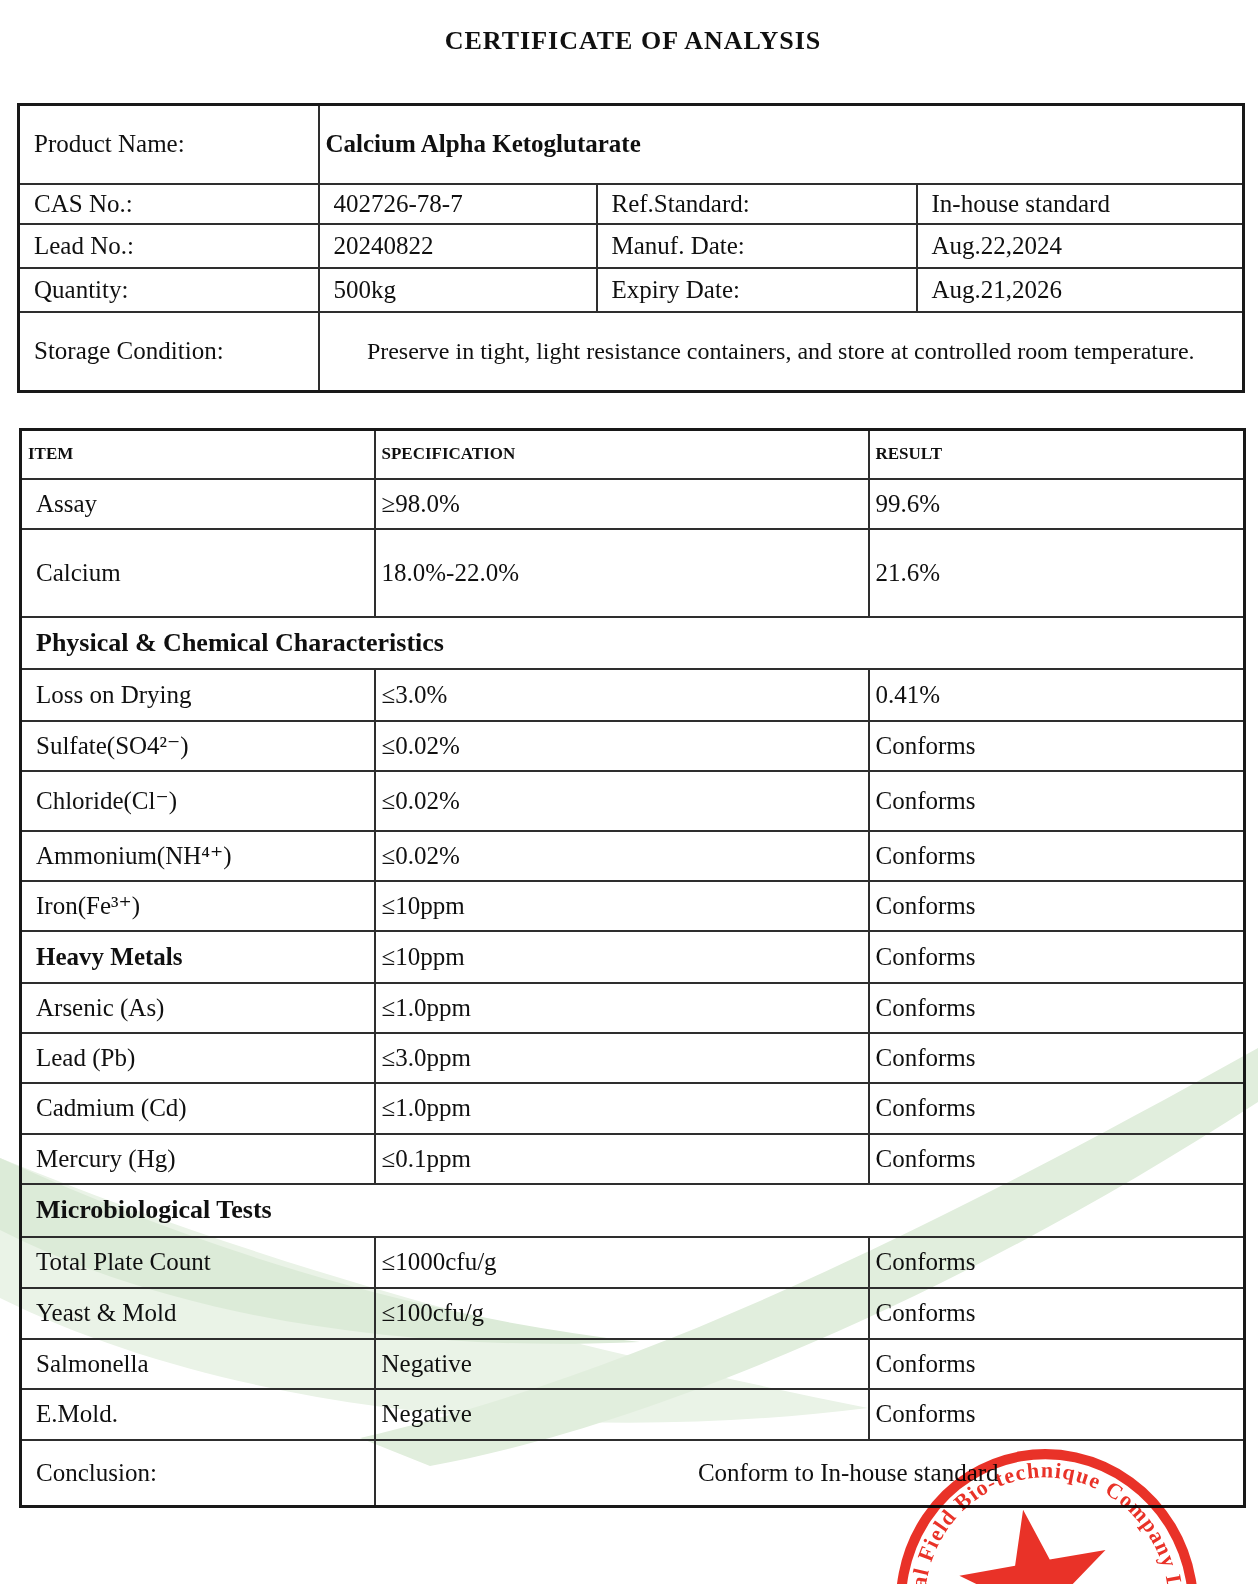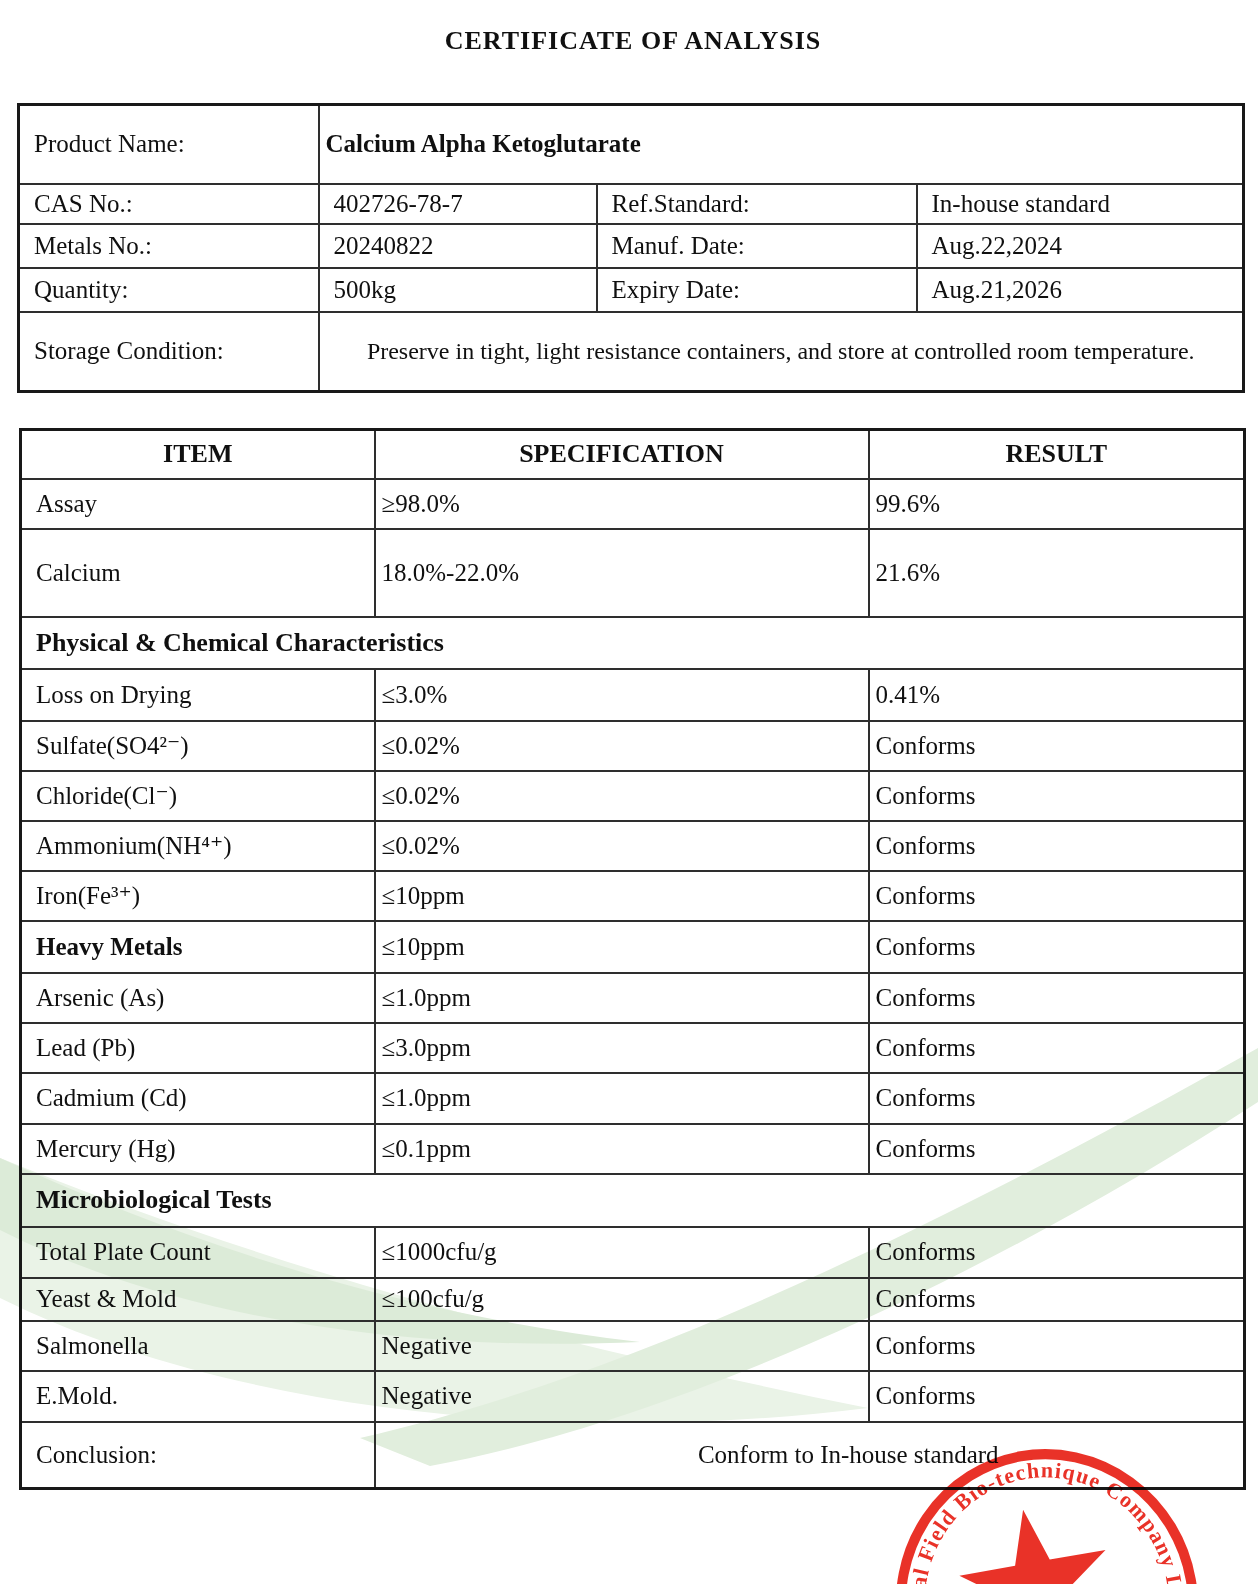--- a/index.html
+++ b/index.html
@@ -13,21 +13,21 @@
     font-size:26px; font-weight:bold; letter-spacing:1px; z-index:2;
   }
   table { border-collapse:collapse; position:absolute; table-layout:fixed; background:transparent; z-index:1;padding-left:13px; }
   td { border:2px solid #2e2e2e; font-size:25px; padding:0 6px; overflow:hidden; }
   .info-table { left:17px; top:103px; width:1225px; border:3px solid #181818; }
   .spec-table { left:19px; top:428px; width:1224px; border:3px solid #181818; }
   .label-cell { padding-left:14px; }
   .center { }
   .bold { font-weight:bold; }
   .storage-value { font-size:24px; white-space:nowrap; text-align:center;border-radius:24px; }
-  .col-head { font-weight:bold; font-size:26px; text-align:center; }
+  .col-head { font-weight:bold; font-size:17px; }
   .section-cell { font-weight:bold; font-size:26px; padding-left:14px; }
   .conclusion-value { text-align:center; padding-left:84px; }
   .stamp-svg { z-index:3; mix-blend-mode:multiply; opacity:0.94; }
   .wm-svg { z-index:0; }
 </style>
 </head>
 <body>
 
 <div class="page">
 
@@ -51,21 +51,21 @@
       <td class="label-cell">Product Name:</td>
       <td colspan="3" class="center bold">Calcium Alpha Ketoglutarate</td>
     </tr>
     <tr style="height:40px">
       <td class="label-cell">CAS No.:</td>
       <td class="label-cell">402726-78-7</td>
       <td class="label-cell">Ref.Standard:</td>
       <td class="label-cell">In-house standard</td>
     </tr>
     <tr style="height:44px">
-      <td class="label-cell">Metals No.:</td>
+      <td class="label-cell">Lead No.:</td>
       <td class="label-cell">20240822</td>
       <td class="label-cell">Manuf. Date:</td>
       <td class="label-cell">Aug.22,2024</td>
     </tr>
     <tr style="height:44px">
       <td class="label-cell">Quantity:</td>
       <td class="label-cell">500kg</td>
       <td class="label-cell">Expiry Date:</td>
       <td class="label-cell">Aug.21,2026</td>
     </tr>
@@ -104,21 +104,21 @@
     <tr style="height:52px">
       <td class="label-cell">Loss on Drying</td>
       <td class="center">≤3.0%</td>
       <td class="center">0.41%</td>
     </tr>
     <tr style="height:50px">
       <td class="label-cell">Sulfate(SO4²⁻)</td>
       <td class="center">≤0.02%</td>
       <td class="center">Conforms</td>
     </tr>
-    <tr style="height:50px">
+    <tr style="height:60px">
       <td class="label-cell">Chloride(Cl⁻)</td>
       <td class="center">≤0.02%</td>
       <td class="center">Conforms</td>
     </tr>
     <tr style="height:50px">
       <td class="label-cell">Ammonium(NH⁴⁺)</td>
       <td class="center">≤0.02%</td>
       <td class="center">Conforms</td>
     </tr>
     <tr style="height:50px">
@@ -152,21 +152,21 @@
       <td class="center">Conforms</td>
     </tr>
     <tr style="height:53px">
       <td colspan="3" class="section-cell">Microbiological Tests</td>
     </tr>
     <tr style="height:51px">
       <td class="label-cell">Total Plate Count</td>
       <td class="center">≤1000cfu/g</td>
       <td class="center">Conforms</td>
     </tr>
-    <tr style="height:43px">
+    <tr style="height:51px">
       <td class="label-cell">Yeast &amp; Mold</td>
       <td class="center">≤100cfu/g</td>
       <td class="center">Conforms</td>
     </tr>
     <tr style="height:50px">
       <td class="label-cell">Salmonella</td>
       <td class="center">Negative</td>
       <td class="center">Conforms</td>
     </tr>
     <tr style="height:51px">

